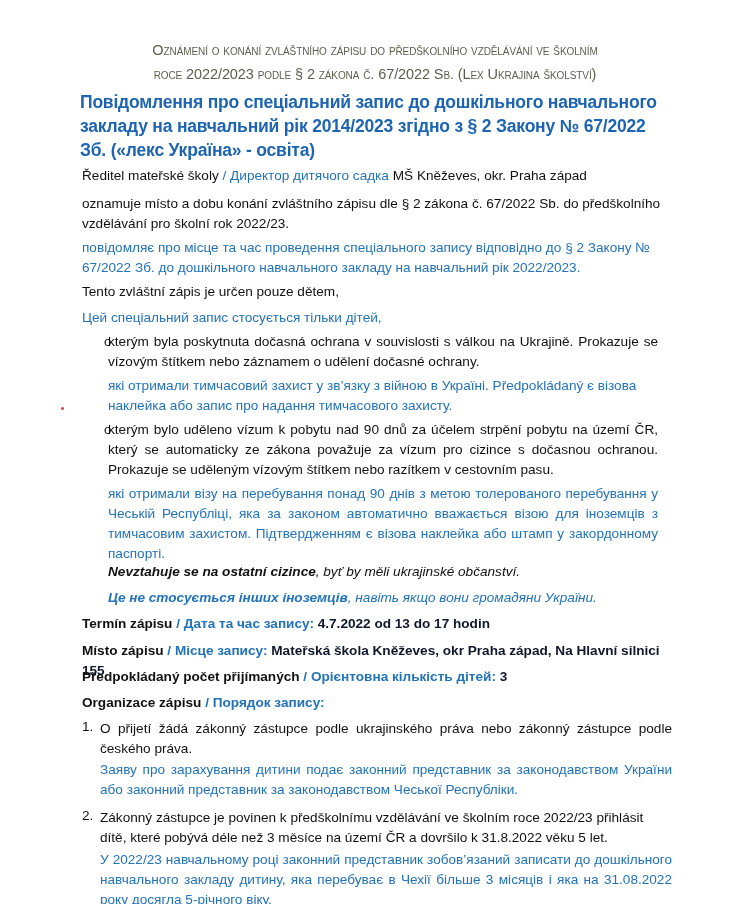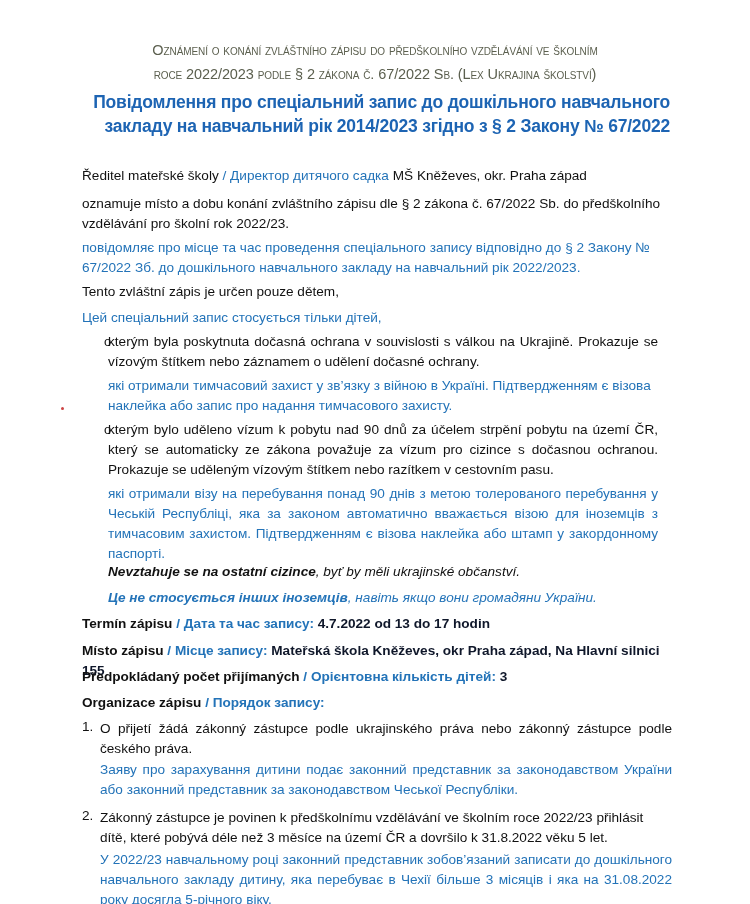--- a/index.html
+++ b/index.html
@@ -2,21 +2,21 @@
 <html><head>
 <meta charset="utf-8">
 <style>
   html, body { margin:0; padding:0; background:#ffffff; }
   body { width:750px; height:904px; overflow:hidden; position:relative;
          font-family:"Liberation Sans", sans-serif; color:#111; }
   .page { position:absolute; left:0; top:0; width:750px; height:904px; }
   .title-cz { position:absolute; left:70px; width:610px; top:38px; text-align:center;
               color:#5b5f4e; font-size:14.5px; line-height:24px; font-variant:small-caps;
               letter-spacing:-0.1px; }
-  .title-ua { position:absolute; left:80px; width:590px; top:90px; text-align:right;
+  .title-ua { position:absolute; left:80px; width:590px; top:90px; text-align:left;
               color:#1d64b3; font-weight:bold; font-size:17.5px; line-height:24px; letter-spacing:-0.2px; }
   .p { position:absolute; left:82px; width:590px; font-size:13.6px; line-height:20px; }
   .ua { color:#2373b8; }
   .red { color:#0f172a; }
   .b { font-weight:bold; }
   .justify { text-align:justify; }
   .bullet { position:absolute; left:104px; font-size:13px; }
   .ind { left:108px; width:550px; }
   .num { position:absolute; left:82px; font-size:13.6px; }
   .num-text { left:100px; width:572px; }
@@ -29,35 +29,36 @@
 <div class="page">
 
   <div class="title-cz">
     <div>Oznámení o konání zvláštního zápisu do předškolního vzdělávání ve školním</div>
     <div>roce 2022/2023 podle § 2 zákona č. 67/2022 Sb. (Lex Ukrajina školství)</div>
   </div>
 
   <div class="title-ua">
     <div>Повідомлення про спеціальний запис до дошкільного навчального</div>
     <div>закладу на навчальний рік 2014/2023 згідно з § 2 Закону № 67/2022</div>
+    <div>Зб. («лекс Україна» - освіта)</div>
   </div>
 
   <div class="p" style="top:166px;">
     <span>Ředitel mateřské školy</span><span class="ua"> / </span><span class="ua">Директор дитячого садка</span><span> MŠ Kněževes, okr. Praha západ</span>
   </div>
 
   <div class="p" style="top:194px;">oznamuje místo a dobu konání zvláštního zápisu dle § 2 zákona č. 67/2022 Sb. do předškolního vzdělávání pro školní rok 2022/23.</div>
   <div class="p ua" style="top:238px;">повідомляє про місце та час проведення спеціального запису відповідно до § 2 Закону № 67/2022 Зб. до дошкільного навчального закладу на навчальний рік 2022/2023.</div>
 
   <div class="p ua" style="top:308px;">Цей спеціальний запис стосується тільки дітей,</div>
   <div class="p" style="top:282px;">Tento zvláštní zápis je určen pouze dětem,</div>
 
   <span class="bullet" style="top:334px;">o</span>
   <div class="p ind justify" style="top:332px;">kterým byla poskytnuta dočasná ochrana v souvislosti s válkou na Ukrajině. Prokazuje se vízovým štítkem nebo záznamem o udělení dočasné ochrany.</div>
-  <div class="p ind ua" style="top:376px;">які отримали тимчасовий захист у зв’язку з війною в Україні. Підтвердженням є візова наклейка або запис про надання тимчасового захисту.</div>
+  <div class="p ind ua" style="top:376px;">які отримали тимчасовий захист у зв’язку з війною в Україні. Předpokládaný є візова наклейка або запис про надання тимчасового захисту.</div>
 
   <span class="dot" style="left:61px; top:407px;"></span>
 
   <span class="bullet" style="top:422px;">o</span>
   <div class="p ind justify" style="top:420px;">kterým bylo uděleno vízum k pobytu nad 90 dnů za účelem strpění pobytu na území ČR, který se automaticky ze zákona považuje za vízum pro cizince s dočasnou ochranou. Prokazuje se uděleným vízovým štítkem nebo razítkem v cestovním pasu.</div>
   <div class="p ind ua justify" style="top:484px;">які отримали візу на перебування понад 90 днів з метою толерованого перебування у Чеській Республіці, яка за законом автоматично вважається візою для іноземців з тимчасовим захистом. Підтвердженням є візова наклейка або штамп у закордонному паспорті.</div>
 
   <div class="p ind it" style="top:562px;">
     <span class="b">Nevztahuje se na ostatní cizince</span><span>, byť by měli ukrajinské občanství.</span>
   </div>

